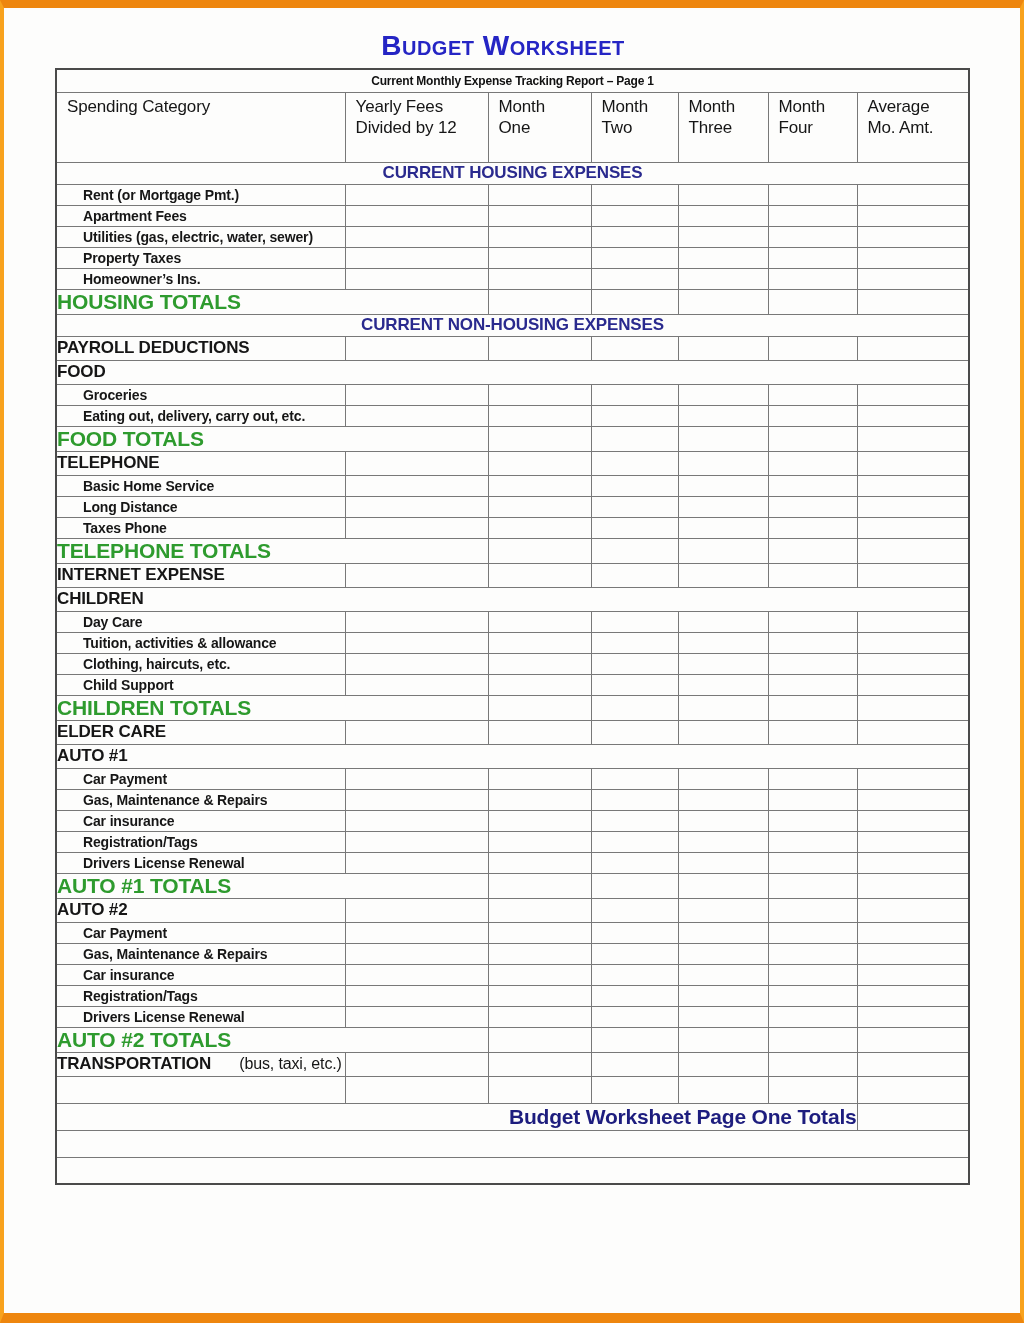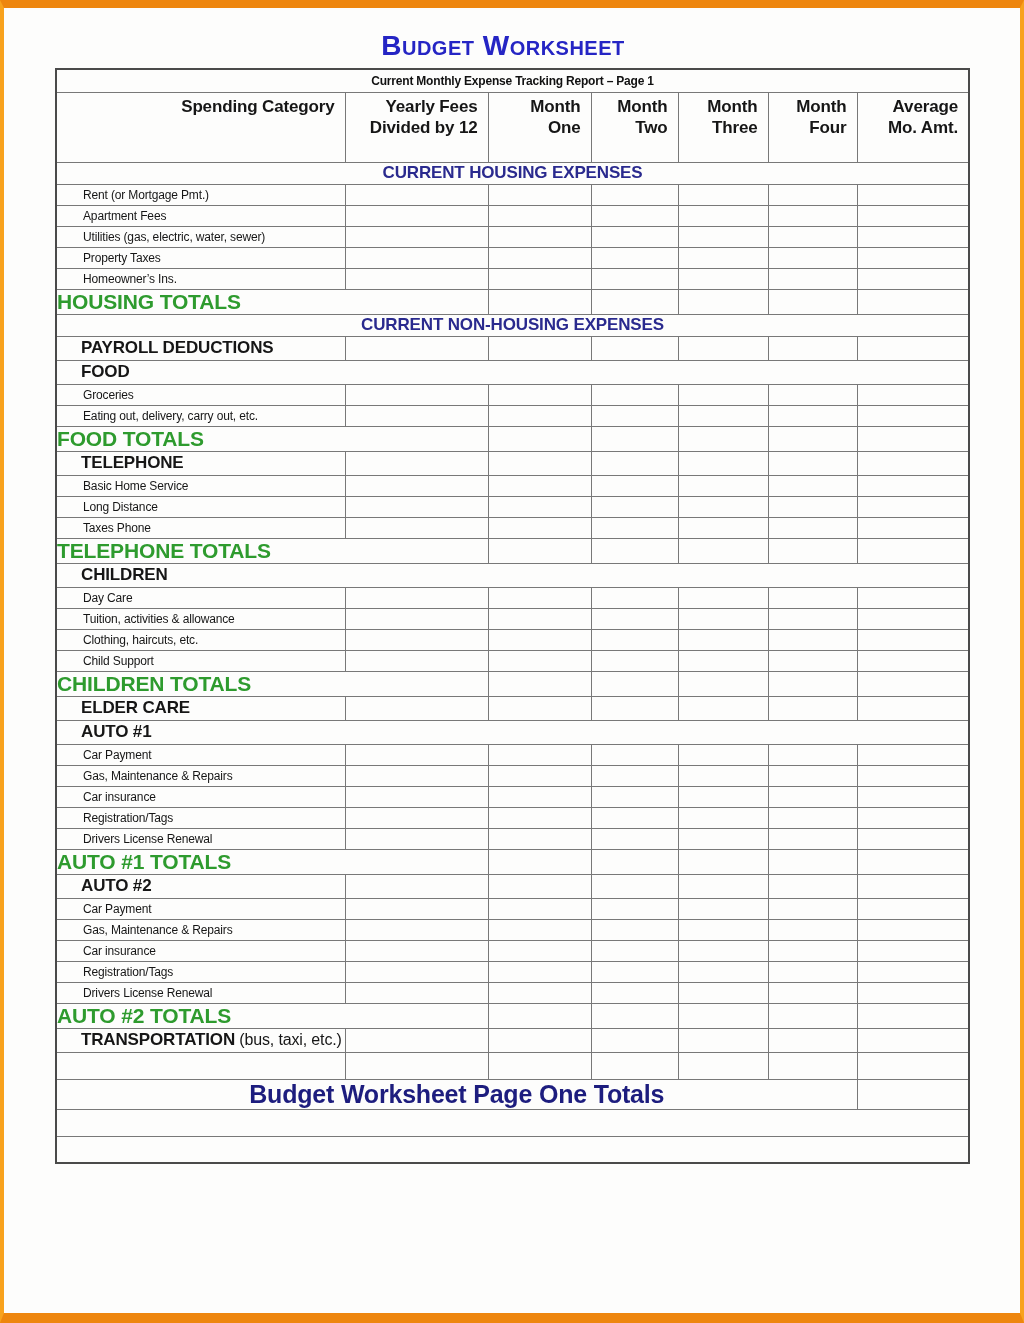--- a/index.html
+++ b/index.html
@@ -42,44 +42,45 @@
     height:23px;
     font-size:12px;
     font-weight:bold;
     text-align:center;
     color:#111;
     letter-spacing:-0.2px;
   }
   tr.header-row th{
     height:70px;
     vertical-align:top;
-    text-align:right;
-    font-weight:bold;
+    text-align:left;
+    font-weight:normal;
     font-size:17px;
     line-height:21px;
     padding:3px 10px 0 10px;
   }
   td.label-cell{
     text-align:left;
-    font-size:12px;
+    font-size:14px;
     line-height:20px;
     padding:1px 2px 1px 4px;
     text-indent:26px;
     vertical-align:middle;
+    font-weight:bold;
   }
   tr.r-item td{height:21px;}
-  tr.r-category td, tr.r-category-full td{height:24px;padding-left:24px;}
+  tr.r-category td, tr.r-category-full td{height:24px;}
   td.cat-cell{
     font-weight:bold;
     font-size:17px;
     text-indent:0;
     padding-left:6px;
   }
   td.has-note{padding-right:40px;}
-  td.has-note .note{font-weight:normal;font-size:16px;}
+  td.has-note .note{font-weight:normal;font-size:16px;margin-left:24px;}
   tr.r-banner td{
     height:22px;
     text-align:center;
     font-weight:bold;
     font-size:17px;
     color:#2a2a8e;
     margin-left:12px;
   }
   td.totals-cell{
     height:22px;
@@ -87,23 +88,23 @@
     font-size:21px;
     color:#2e9b2e;
     text-align:left;
     padding-left:6px;
     vertical-align:middle;
   }
   tr.r-empty td{height:27px;}
   td.grand-cell{
     height:27px;
     font-weight:bold;
-    font-size:25px;
+    font-size:21px;
     color:#1d1d7e;
-    text-align:center;
+    text-align:right;
     padding-left:8px;
     vertical-align:middle;
     letter-spacing:-0.2px;
   }
   tr.r-footer td{height:27px;}
   td.value-cell{background:#fdfdfc;}
 </style>
 </head>
 <body>
 
@@ -270,20 +271,29 @@
           <td class="value-cell"></td>
         </tr>
         <tr class="r-totals">
           <td class="totals-cell" colspan="2">TELEPHONE TOTALS</td>
           <td class="value-cell"></td>
           <td class="value-cell"></td>
           <td class="value-cell"></td>
           <td class="value-cell"></td>
           <td class="value-cell"></td>
         </tr>
+        <tr class="r-category">
+          <td class="label-cell cat-cell">INTERNET EXPENSE</td>
+          <td class="value-cell"></td>
+          <td class="value-cell"></td>
+          <td class="value-cell"></td>
+          <td class="value-cell"></td>
+          <td class="value-cell"></td>
+          <td class="value-cell"></td>
+        </tr>
         <tr class="r-category-full">
           <td class="label-cell cat-cell" colspan="7">CHILDREN</td>
         </tr>
         <tr class="r-item">
           <td class="label-cell">Day Care</td>
           <td class="value-cell"></td>
           <td class="value-cell"></td>
           <td class="value-cell"></td>
           <td class="value-cell"></td>
           <td class="value-cell"></td>

